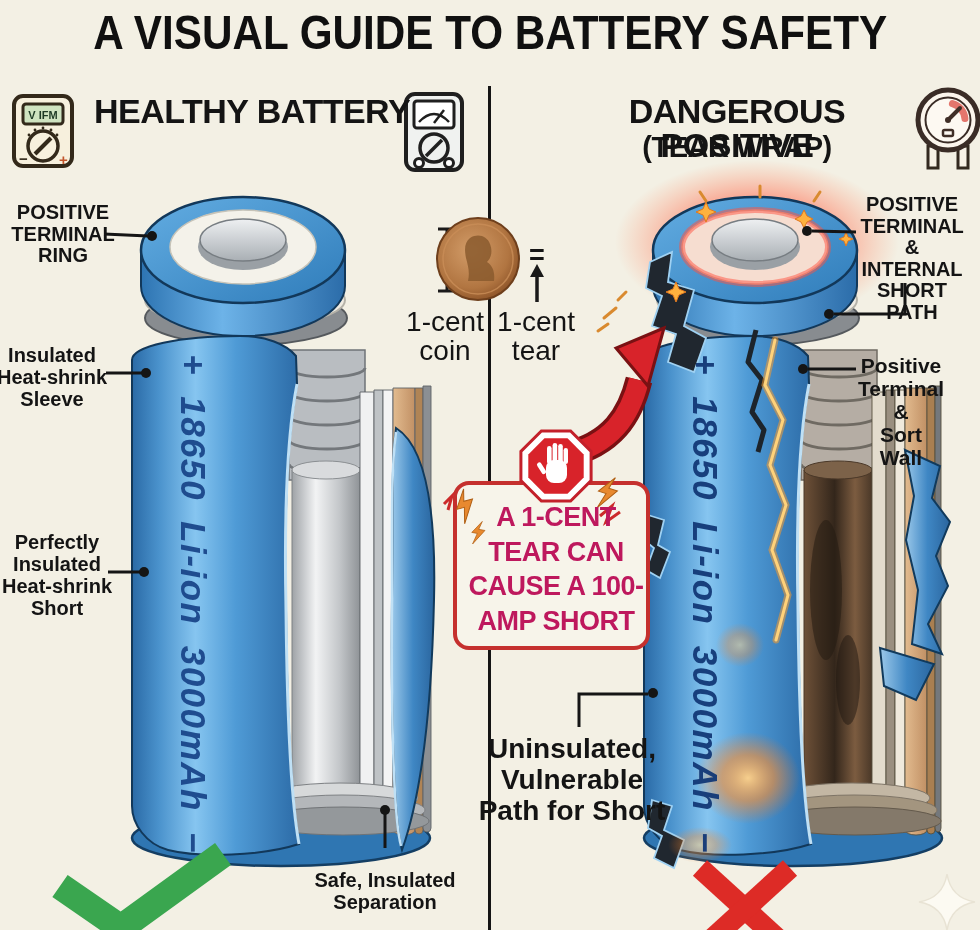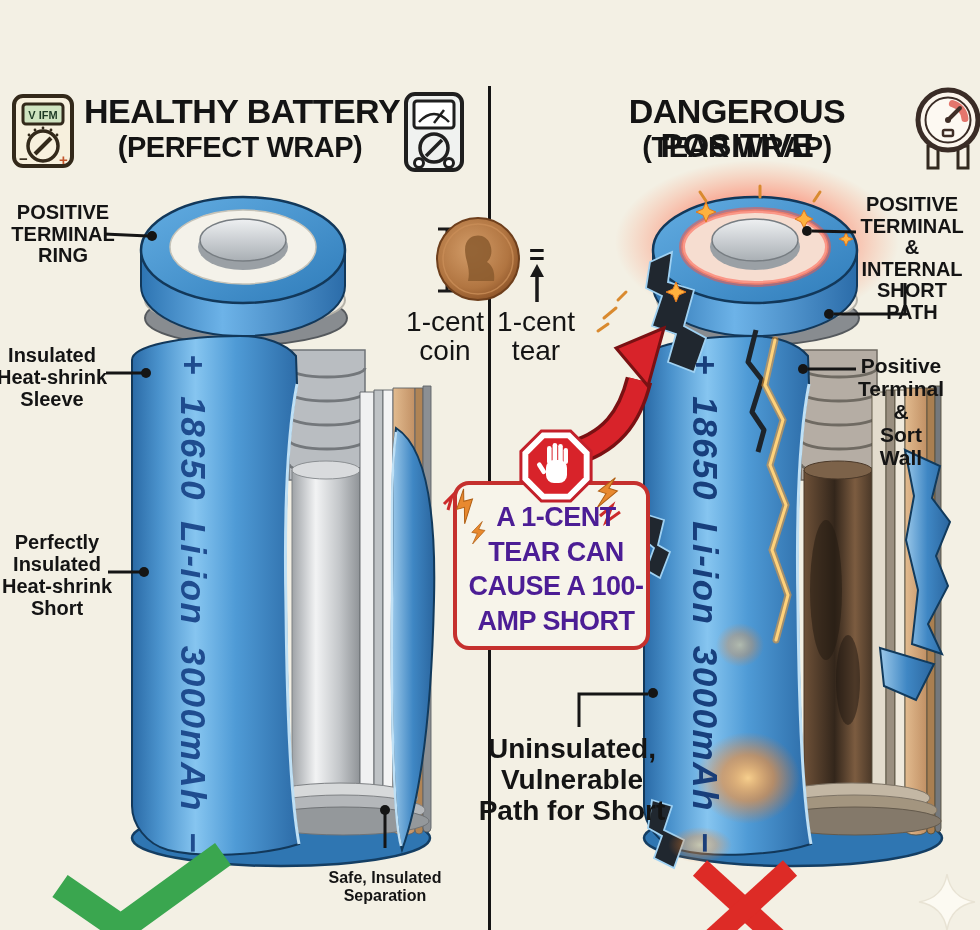--- a/index.html
+++ b/index.html
@@ -23,21 +23,21 @@
   .lbl-caps { font-size:20px; font-weight:800; line-height:1.08; }
   .lbl-bold { font-size:20px; font-weight:700; line-height:1.1; }
   .lbl-reg  { font-size:28px; font-weight:500; line-height:1.05; }
   .cx { transform:translateX(-50%); }
   #warning-box {
     position:absolute; left:453px; top:481px; width:197px; height:169px;
     border:4px solid #c5302e; border-radius:16px; background:#f7f4ea; z-index:4;
   }
   #warning-text {
     position:absolute; left:453px; top:500px; width:206px; z-index:6;
-    color:#4c1d95; font-size:27px; font-weight:800; line-height:1.28;
+    color:#be185d; font-size:27px; font-weight:800; line-height:1.28;
     text-align:center; white-space:pre-line; letter-spacing:-.5px;
   }
   .battery-print {
     position:absolute; z-index:2; font-size:35px; font-weight:700; font-style:italic;
     letter-spacing:1.5px; word-spacing:9px; white-space:nowrap;
     transform:rotate(90deg); transform-origin:0 0;
   }
   #print-left  { left:213px; top:354px; color:rgba(23,66,135,.92); }
   #print-right { left:725px; top:354px; color:rgba(18,56,118,.95); }
   #equals-sign { font-size:27px; font-weight:800; z-index:6; }
@@ -346,38 +346,40 @@
       <polygon points="12,0 0,18 8,18 4,34 18,12 9,12" transform="translate(452,492) rotate(-15)"></polygon>
       <polygon points="12,0 0,18 8,18 4,34 18,12 9,12" transform="translate(474,520) scale(.7) rotate(10)"></polygon>
       <polygon points="12,0 0,18 8,18 4,34 18,12 9,12" transform="translate(604,474) rotate(18)"></polygon>
     </g>
     <g fill="none" stroke="#cc2a2a" stroke-width="3">
       <polyline points="600,516 612,506 606,522 620,512"></polyline>
       <polyline points="444,504 452,496 448,510"></polyline>
     </g>
   </svg>
 
-
-  <div class="txt panel-heading cx" style="left:242px; top:94px;">HEALTHY BATTERY</div>
-  <div class="txt panel-sub cx" style="left:240px; top:131px;">(PERFECT WRAP)</div>
+  <div id="title-bar">
+    <span class="t">A VISUAL GUIDE TO BATTERY SAFETY</span>
+  </div>
+
+  <div class="txt panel-heading cx" style="left:252px; top:94px;">HEALTHY BATTERY</div>
   <div class="txt panel-heading cx" style="left:737px; top:94px;">DANGEROUS POSITIVE</div>
   <div class="txt panel-sub cx" style="left:737px; top:131px;">(TEAR WRAP)</div>
 
   <div class="txt lbl-caps cx" style="left:63px;  top:202px;">POSITIVE
 TERMINAL
 RING</div>
   <div class="txt lbl-bold cx" style="left:52px;  top:344px;">Insulated
 Heat-shrink
 Sleeve</div>
   <div class="txt lbl-bold cx" style="left:57px;  top:531px;">Perfectly
 Insulated
 Heat-shrink
 Short</div>
   <div class="txt cx" style="left:385px; top:851px; width:240px;">
-    <div style="font-size:16px; font-weight:700; line-height:1.12; white-space:pre-line;">Safe, Insulated
+    <div style="font-size:20px; font-weight:700; line-height:1.12; white-space:pre-line;">Safe, Insulated
 Separation</div>
     
   </div>
 
   <div class="txt lbl-reg cx" style="left:445px; top:307px;">1-cent
 coin</div>
   <div class="txt lbl-reg cx" style="left:536px; top:307px;">1-cent
 tear</div>
   <div class="txt cx" id="equals-sign" style="left:537px; top:240px;">=</div>
 

